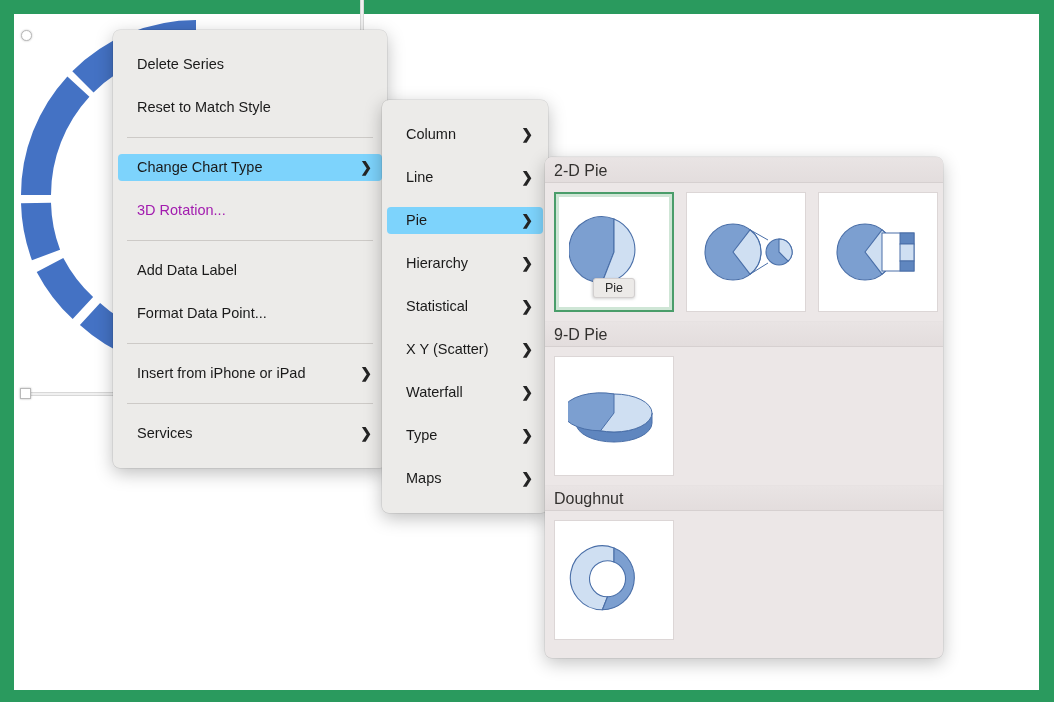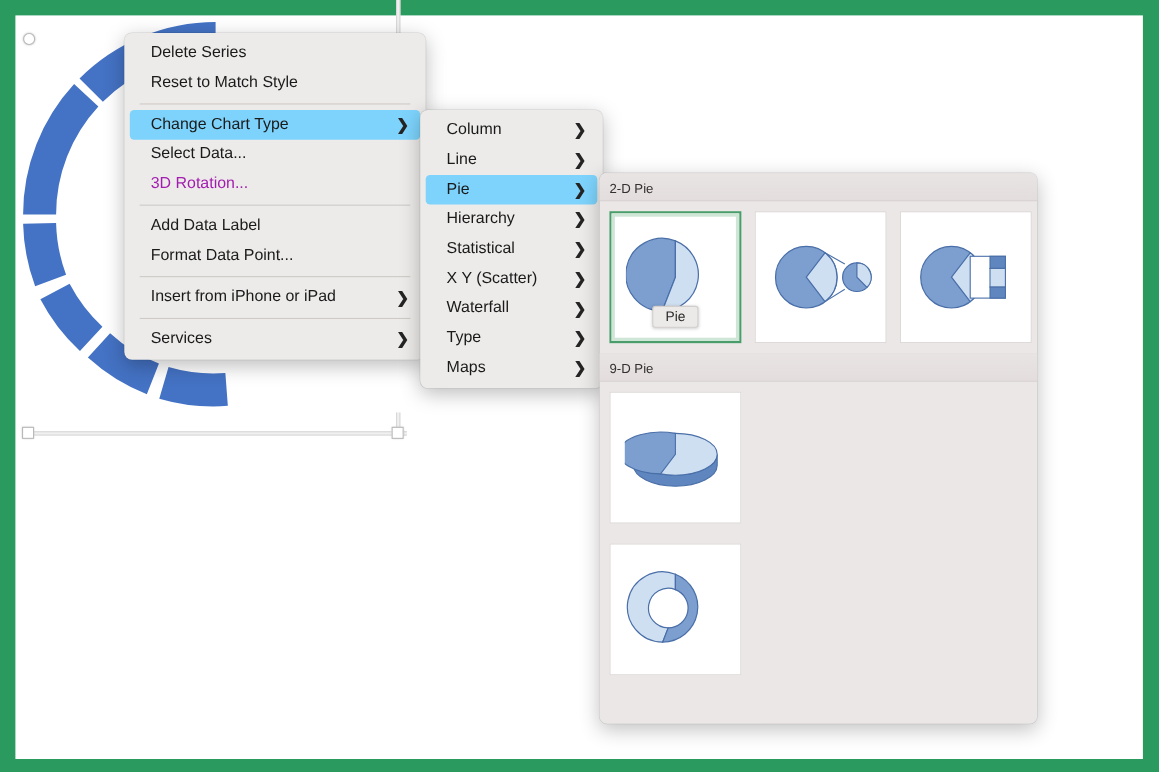--- a/index.html
+++ b/index.html
@@ -83,21 +83,21 @@
   }
 
   .menu-item {
     position: relative;
     height: 27px;
     line-height: 27px;
     padding: 0 10px 0 19px;
     font-size: 14.5px;
     color: #1a1a1a;
     white-space: nowrap;
-    margin: 0 5px;
+    margin: 16px 5px;
     border-radius: 4px;
     box-sizing: border-box;
   }
   .menu-item.disabled { color: #a21caf; }
   .menu-item.highlight { background: #7dd3fc; }
   .menu-item .arrow {
     position: absolute;
     right: 10px; top: 0;
     font-size: 14px;
     font-weight: bold;
@@ -118,21 +118,21 @@
     background: #ece7e7;
     border-radius: 7px;
     box-shadow: 0 5px 18px rgba(0,0,0,.24), 0 0 0 0.5px rgba(0,0,0,.12);
     box-sizing: border-box;
     overflow: hidden;
   }
   .gallery-section-header {
     height: 26px;
     line-height: 26px;
     padding-left: 9px;
-    font-size: 12px;
+    font-size: 16px;
     color: #33312f;
     background: linear-gradient(#e9e4e4, #e3dddd);
     border-bottom: 1px solid #d6d0d0;
     border-top: 1px solid #e7e2e2;
     box-sizing: border-box;
   }
   .gallery-row {
     padding: 9px 0 9px 9px;
     display: flex;
     gap: 12px;
@@ -208,23 +208,20 @@
     <div class="menu-item">
       <span>Reset to Match Style</span>
     </div>
     <div class="menu-sep"></div>
 
     <div class="menu-item highlight">
       <span>Change Chart Type</span>
       <span class="arrow">❯</span>
     </div>
 
-    <div class="menu-item">
-      <span>Select Data...</span>
-    </div>
 
     <div class="menu-item disabled">
       <span>3D Rotation...</span>
     </div>
     <div class="menu-sep"></div>
 
     <div class="menu-item">
       <span>Add Data Label</span>
     </div>
 
@@ -338,20 +335,21 @@
       <svg width="92" height="70" viewBox="0 0 92 70">
         <g transform="translate(46,32)">
           <path d="M -38,0 A 38,19 0 0,0 38,0 L 38,10 A 38,19 0 0,1 -38,10 Z" fill="#5f86bf" stroke="#4a6fa8" stroke-width="1"></path>
           <ellipse rx="38" ry="19" fill="#cfdff2" stroke="#4a6fa8" stroke-width="1"></ellipse>
           <path d="M 0,0 L 0,-19 A 38,19 0 1,0 -13.5,17.8 Z" fill="#7c9fd0" stroke="#4a6fa8" stroke-width="1"></path>
         </g>
       </svg>
     </div>
   </div>
 
+  <div class="gallery-section-header">Doughnut</div>
   <div class="gallery-row">
     <div class="thumb">
       <svg width="90" height="90" viewBox="0 0 90 90">
         <g transform="translate(45,45)">
           <path d="M 0,-32 A 32,32 0 1,0 -11.6,29.8 L -6.5,16.8 A 18,18 0 1,1 0,-18 Z" fill="#cfdff2" stroke="#4a6fa8" stroke-width="1.1"></path>
           <path d="M 0,-32 A 32,32 0 0,1 -11.6,29.8 L -6.5,16.8 A 18,18 0 0,0 0,-18 Z" fill="#7c9fd0" stroke="#4a6fa8" stroke-width="1.1"></path>
         </g>
       </svg>
     </div>
   </div>

